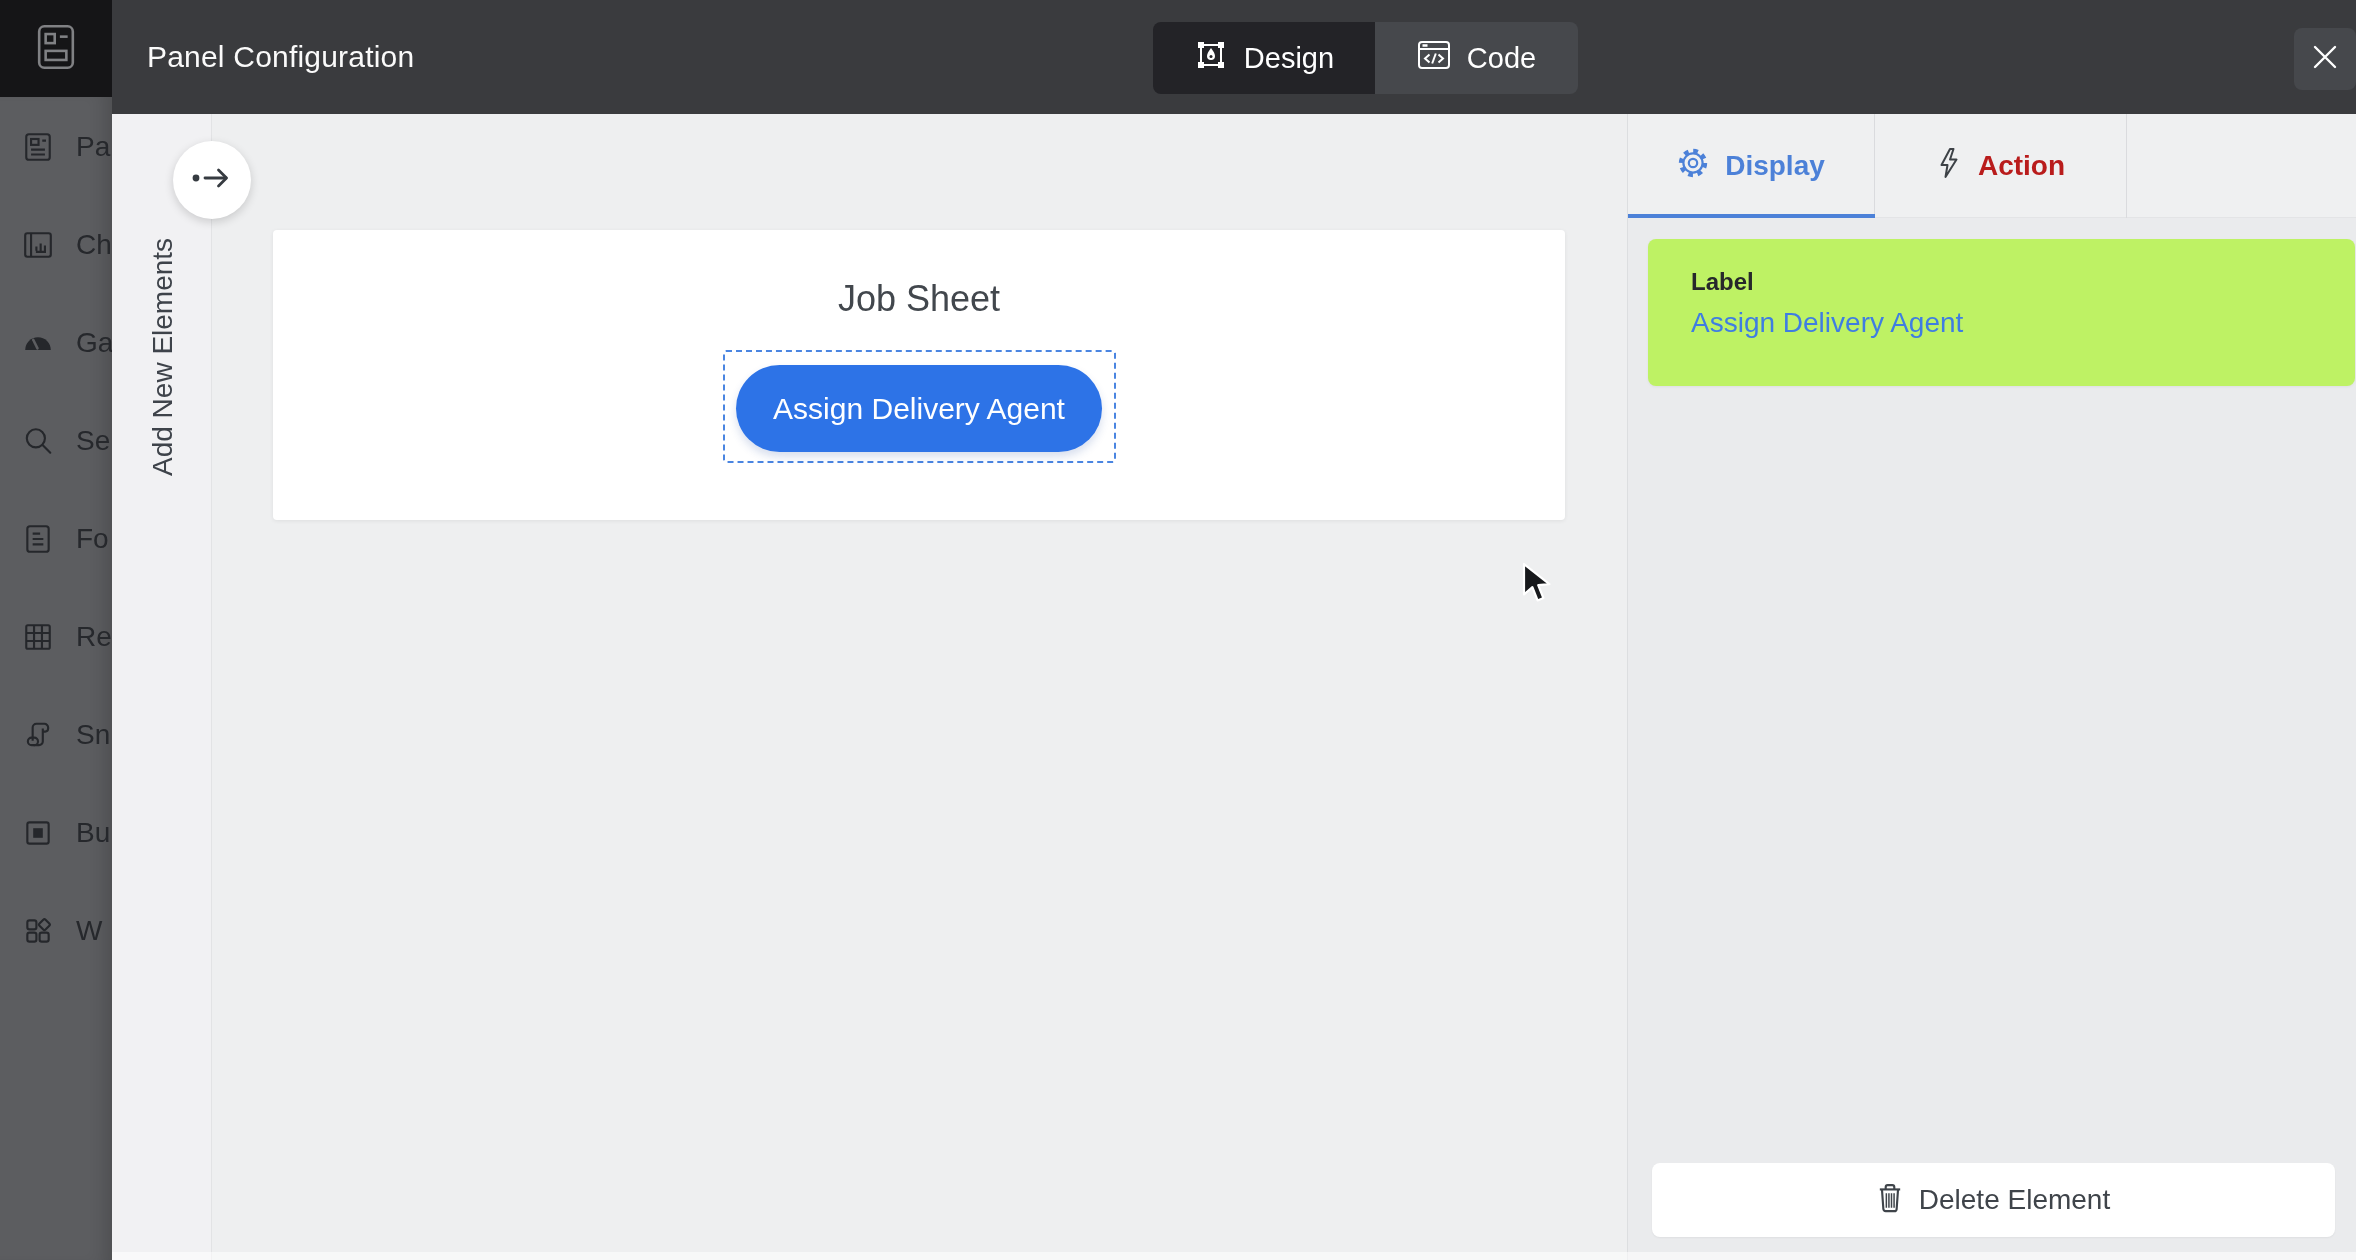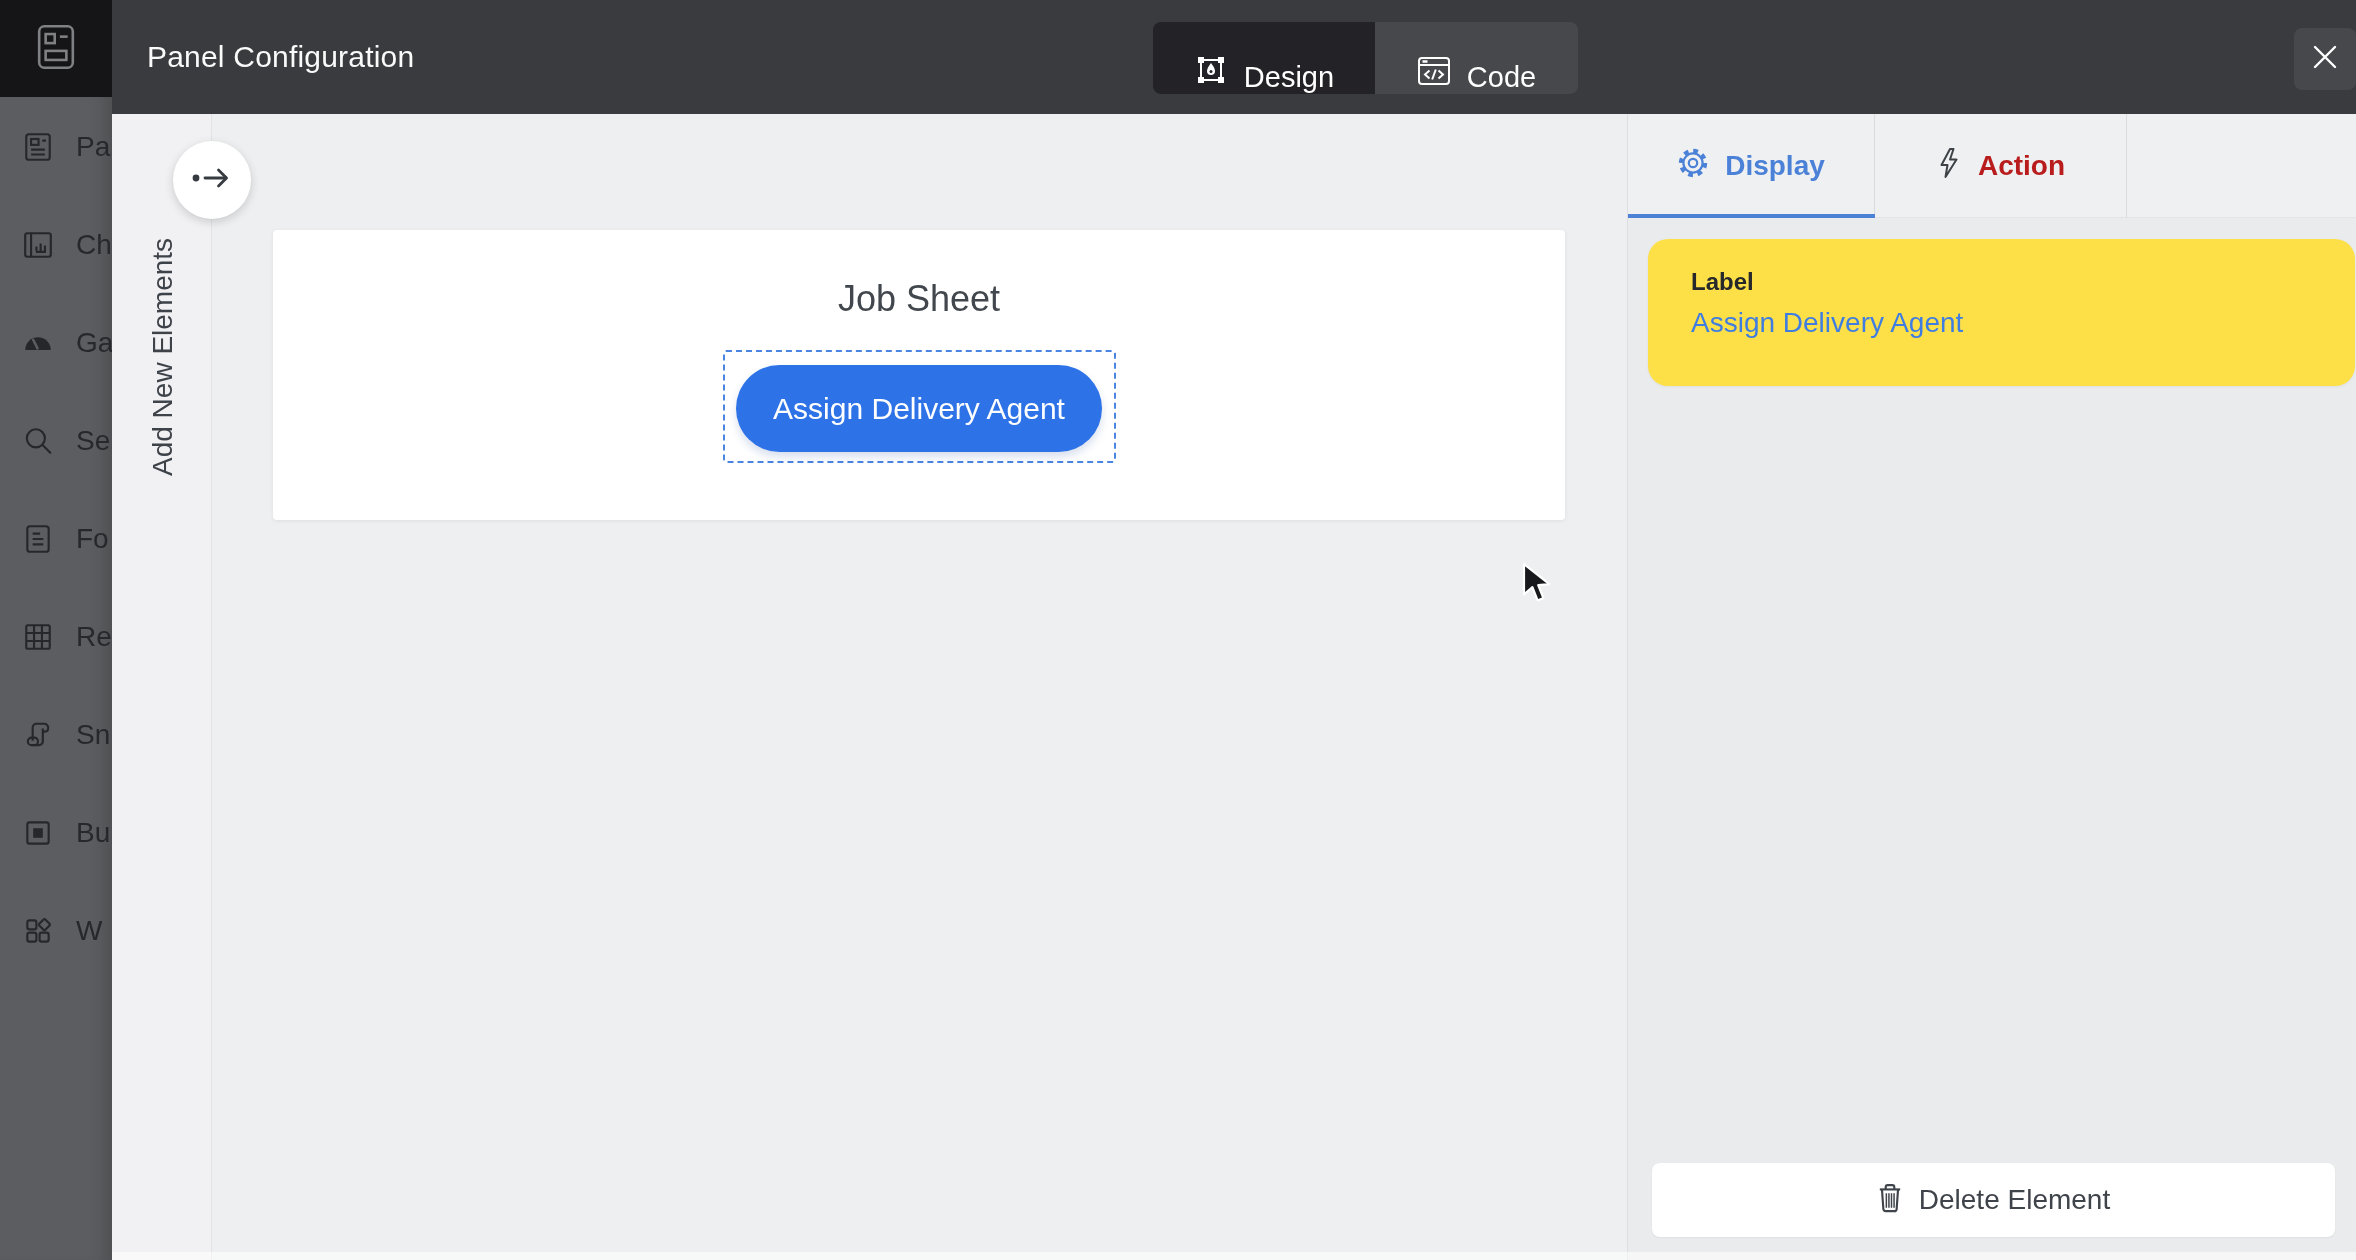--- a/index.html
+++ b/index.html
@@ -20,21 +20,21 @@
       repeating-linear-gradient(-45deg, rgba(255,255,255,0.028) 0 1px, transparent 1px 5px);
   }
 
   
   .topbar{position:absolute;left:0;top:0;width:2356px;height:114px;background:#3a3b3e;}
   .logo-square{position:absolute;left:0;top:0;width:112px;height:97px;background:#151517;
     display:flex;align-items:center;justify-content:center;}
   .topbar-title{position:absolute;left:147px;top:0;height:114px;display:flex;align-items:center;
     color:#fafafa;font-size:30px;font-weight:500;letter-spacing:.2px;}
   .seg-group{position:absolute;left:1153px;top:22px;height:72px;display:flex;border-radius:8px;overflow:hidden;}
-  .seg{display:flex;align-items:flex-end;justify-content:center;gap:16px;color:#fff;
+  .seg{display:flex;align-items:center;justify-content:center;gap:16px;color:#fff;
     font-size:29px;font-weight:500;cursor:pointer;}
   .seg.design{width:222px;background:#232327;}
   .seg.code{width:203px;background:#46484c;}
   .close-btn{position:absolute;left:2294px;top:28px;width:62px;height:62px;background:#46484c;
     border-radius:8px;display:flex;align-items:center;justify-content:center;cursor:pointer;}
 
   
   .sidebar{position:absolute;left:0;top:97px;width:112px;height:1163px;background:#5c5d60;
     overflow:hidden;box-shadow:inset -18px 0 16px -10px rgba(0,0,0,0.14);}
   .sb-item{position:absolute;left:0;width:230px;height:50px;display:flex;align-items:center;cursor:pointer;}
@@ -68,22 +68,22 @@
     border-left:1px solid #dcdee0;}
   .tab-row{position:absolute;left:0;top:0;width:729px;height:104px;display:flex;background:#eff0f1;
     border-bottom:1px solid #e3e4e6;}
   .tab{display:flex;align-items:center;justify-content:center;gap:16px;height:104px;
     font-size:28px;font-weight:600;color:#b91c1c;cursor:pointer;}
   .tab.t-display{width:247px;border-right:1px solid #dadbde;color:#4c81d8;}
   .tab.t-action{width:252px;border-right:1px solid #dadbde;}
   .tab.t-style{width:229px;}
   .tab-underline{position:absolute;left:0;top:100px;width:247px;height:4px;background:#4c81d8;}
 
-  .label-card{position:absolute;left:20px;top:125px;width:707px;height:147px;background:#fde047;
-    border-radius:20px;box-shadow:0 1px 3px rgba(0,0,0,0.05);padding-left:9px;}
+  .label-card{position:absolute;left:20px;top:125px;width:707px;height:147px;background:#bef264;
+    border-radius:8px;box-shadow:0 1px 3px rgba(0,0,0,0.05);padding-left:9px;}
   .label-card .lc-title{position:absolute;left:43px;top:29px;font-size:24px;font-weight:700;color:#26282b;}
   .label-card .lc-value{position:absolute;left:43px;top:68px;font-size:28px;color:#3f7de2;cursor:pointer;}
 
   .delete-btn{position:absolute;left:24px;top:1049px;width:683px;height:74px;background:#fff;
     border-radius:8px;box-shadow:0 1px 2px rgba(0,0,0,0.05);
     display:flex;align-items:center;justify-content:center;gap:16px;cursor:pointer;}
   .delete-btn .del-label{font-size:28px;font-weight:400;color:#3f444a;}
 
   .bottom-strip{position:absolute;left:112px;top:1252px;width:2244px;height:8px;background:rgba(255,255,255,0.55);}
 

